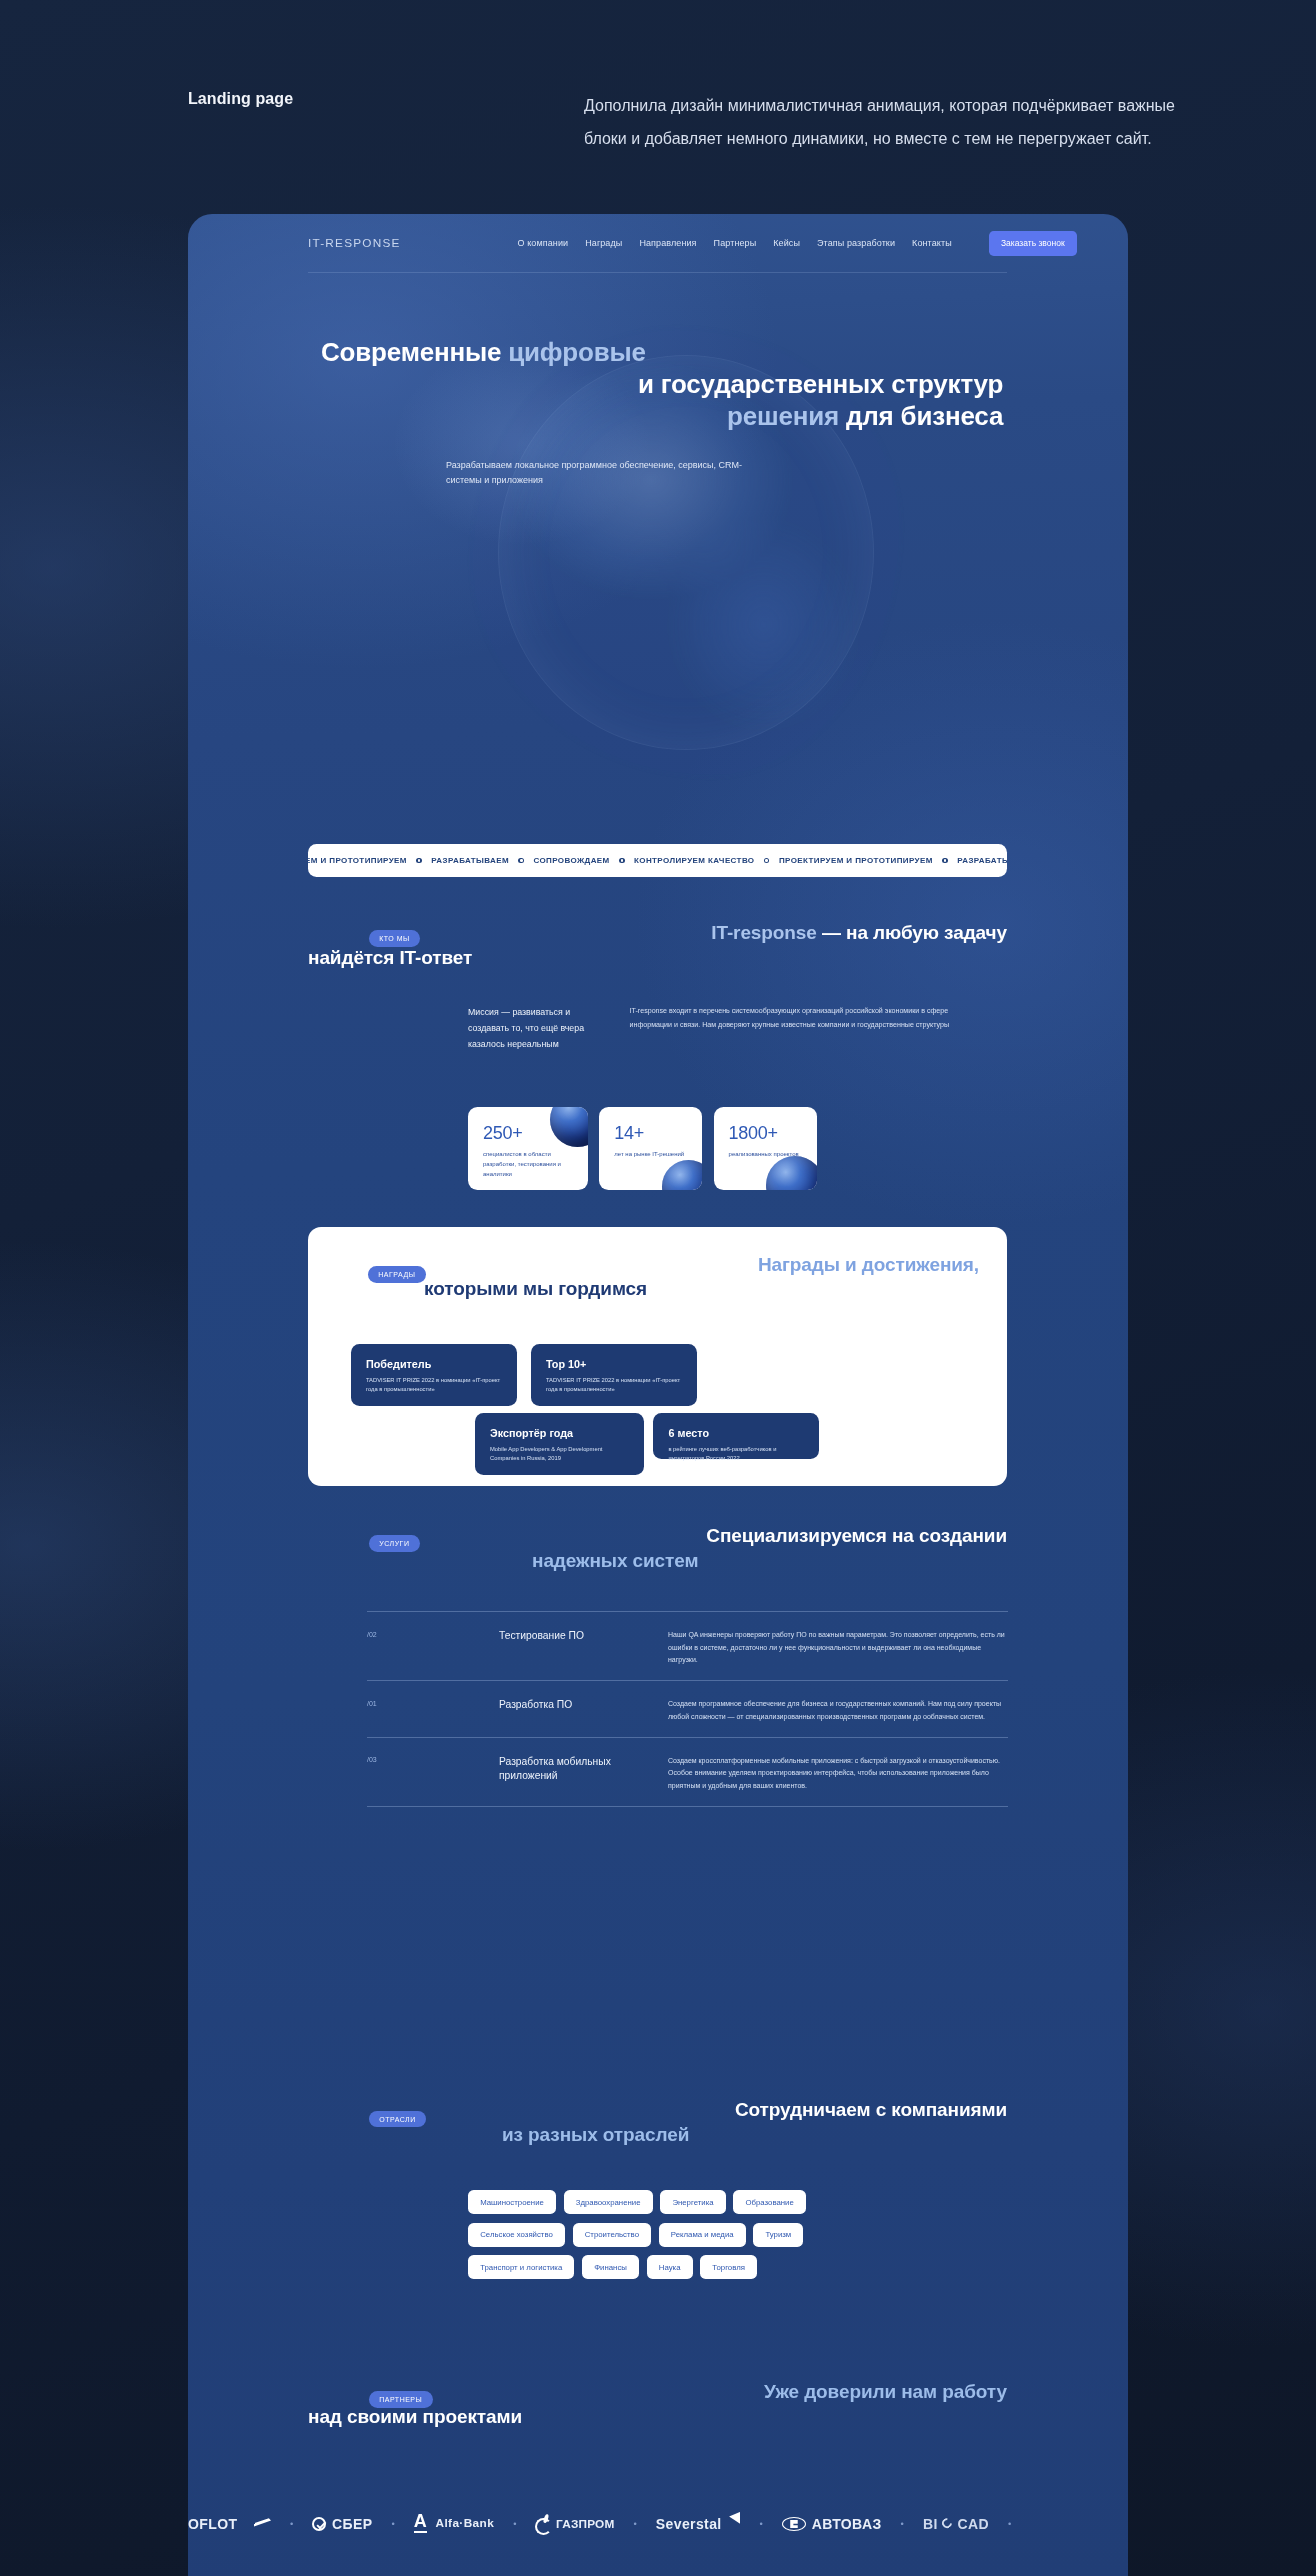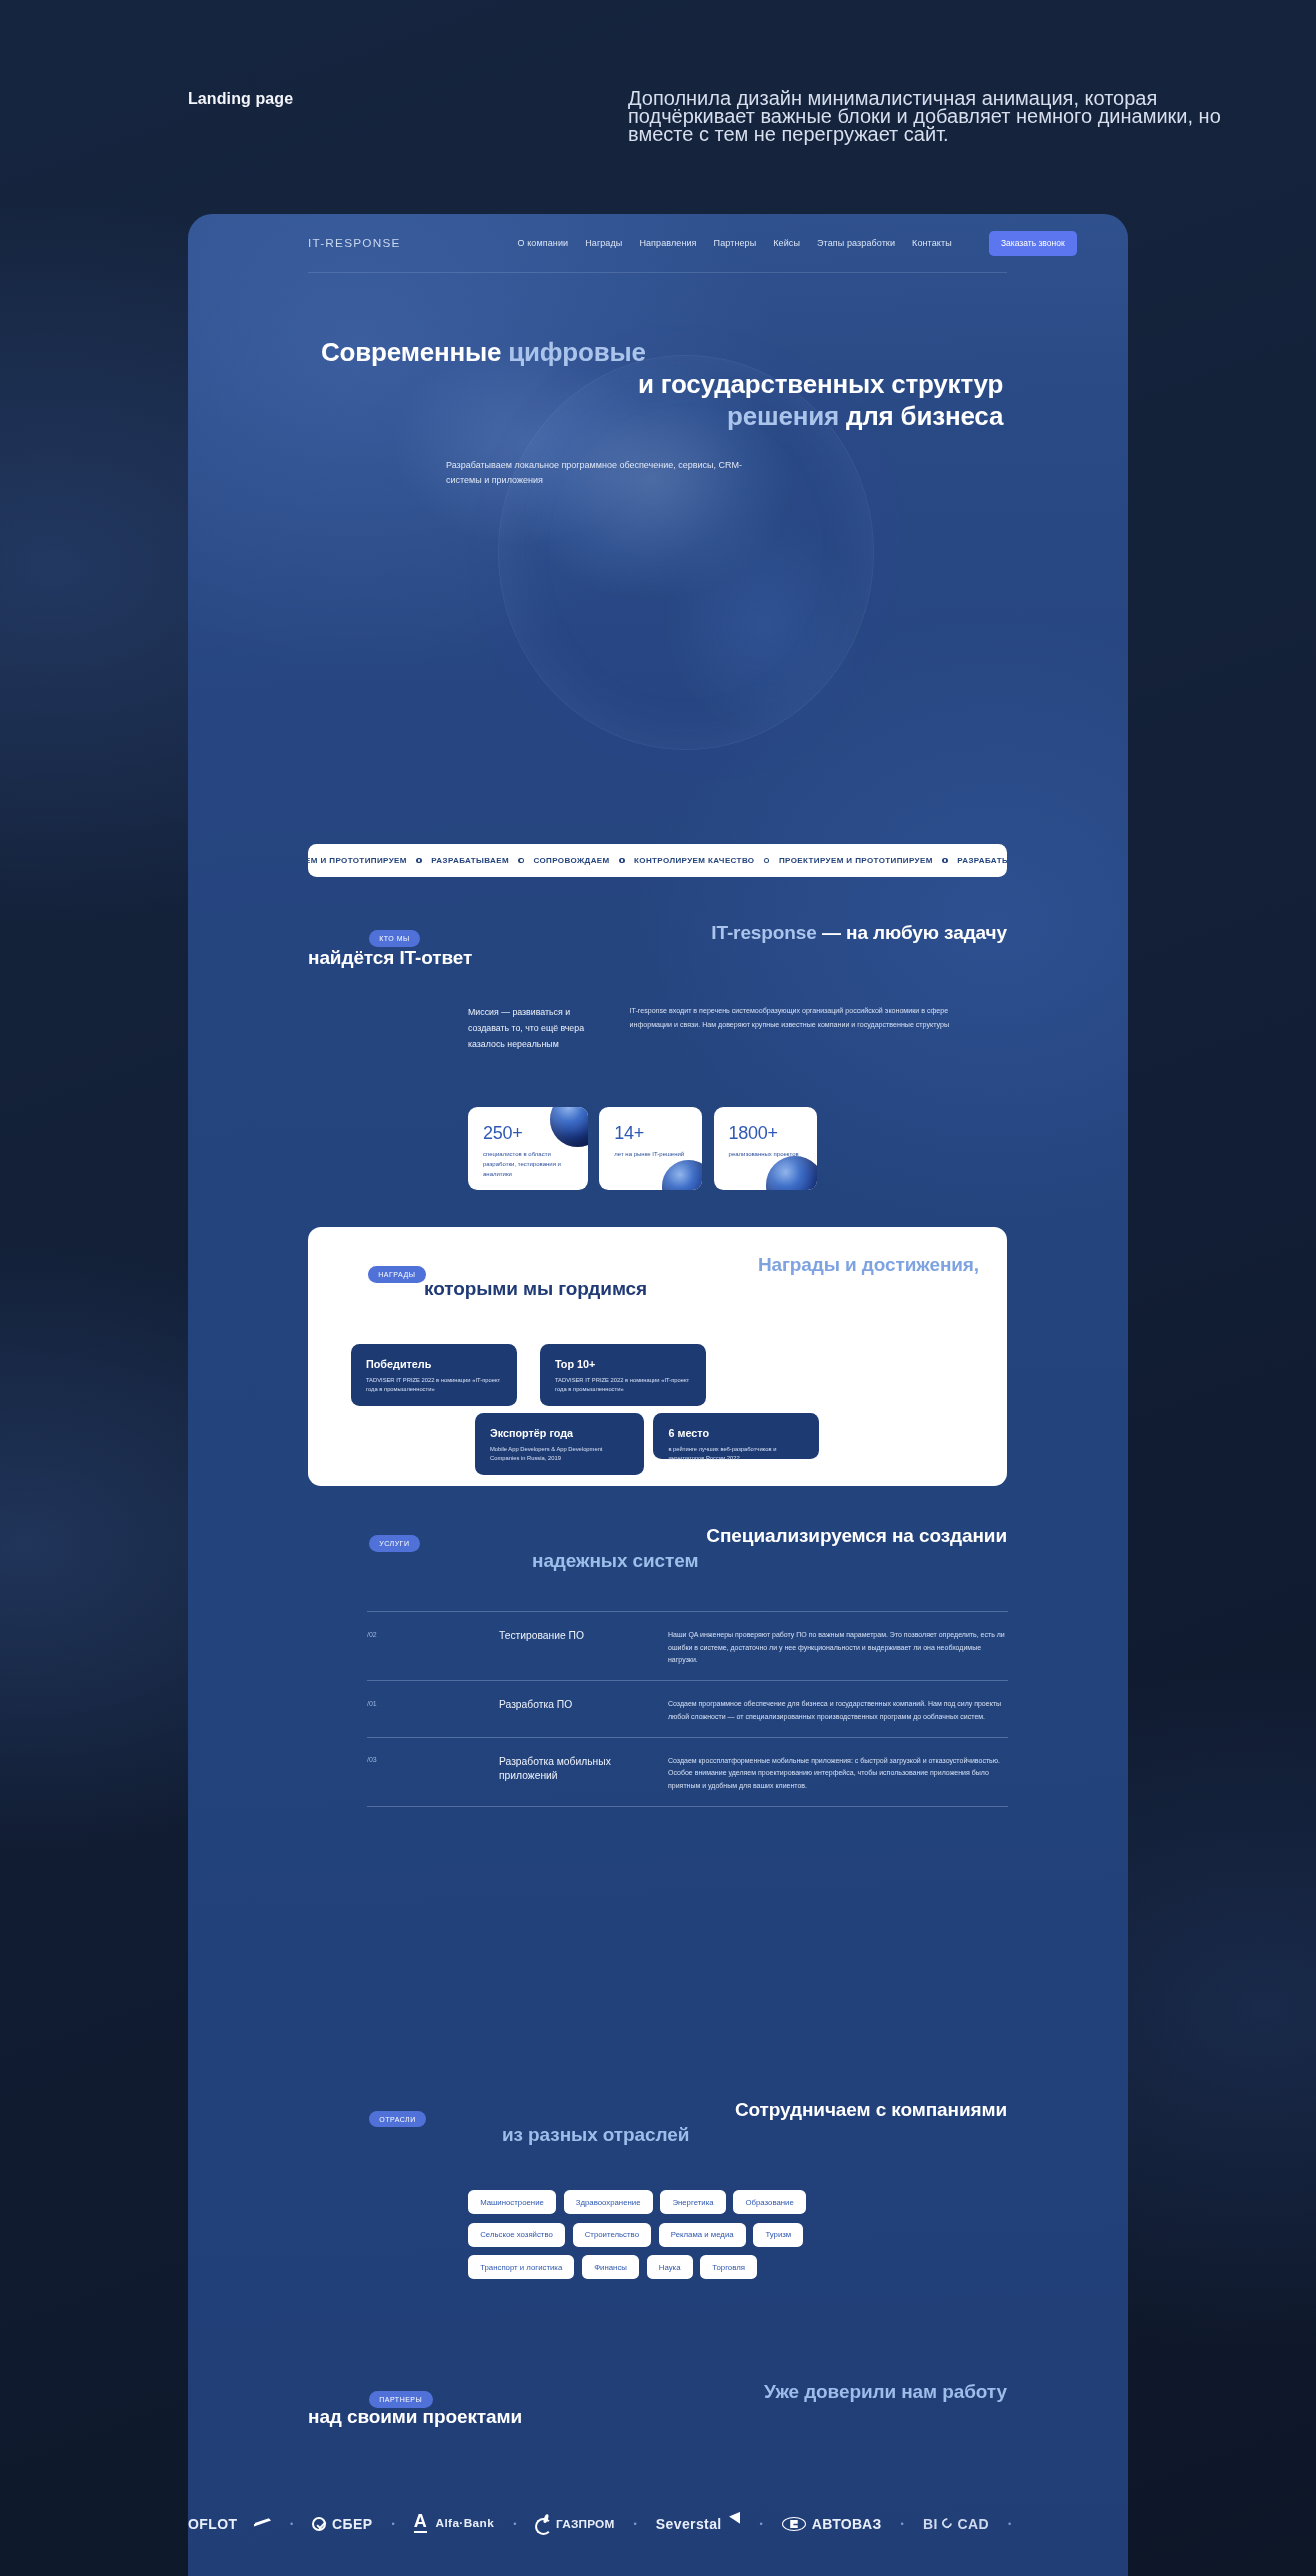--- a/index.html
+++ b/index.html
@@ -17,22 +17,22 @@
     position: relative;
   }
 
   
   .meta-wrap { position:absolute; left:0; top:0; width:1316px; height:216px; }
   .meta-label {
     position:absolute; left:188px; top:90px;
     font-size:16px; font-weight:700; color:#f2f5fa; letter-spacing:0.1px;
   }
   .meta-desc {
-    position:absolute; left:628px; top:89px; width:602px;
-    font-size:20px; line-height:18px; color:#d7dfee; font-weight:400;
+    position:absolute; left:584px; top:89px; width:602px;
+    font-size:16px; line-height:33px; color:#d7dfee; font-weight:400;
   }
 
   
   .page {
     position:absolute; left:188px; top:214px; width:940px; height:2362px;
     border-radius:24.4px 24.4px 0 0;
     overflow:hidden;
     background:
       radial-gradient(658px 489px at 18% 6%, rgba(72,108,178,0.55) 0%, rgba(36,62,120,0) 64%),
       radial-gradient(583px 489px at 86% 30%, rgba(58,96,168,0.40) 0%, rgba(30,54,110,0) 62%),
@@ -173,21 +173,21 @@
   
   .awards {
     position:absolute; left:120px; top:1013px; width:699px; height:259px;
     background:#ffffff; border-radius:13px;
   }
   .aw-badge { position:absolute; left:60px; top:36px; }
   .aw-badge .badge { background:#4f71d8; }
   .aw-title { position:absolute; left:28px; top:26px; width:643px; }
   .aw-title .r { color:#7fa3e0; }
   .aw-title .l { color:#1f3a74; text-align:left; padding-left:88px; }
-  .aw-grid1 { position:absolute; left:43px; top:117px; display:flex; gap:23px; }
+  .aw-grid1 { position:absolute; left:43px; top:117px; display:flex; gap:14px; }
   .aw-grid2 { position:absolute; left:167px; top:186px; display:flex; gap:9.4px; }
   .aw-card {
     background:#1e3a72; border-radius:8.5px; color:#ffffff; padding:14px 15px;
   }
   .aw-card.c1 { width:166px; height:62px; }
   .aw-card.c2 { width:166px; height:62px; }
   .aw-card.c3 { width:169px; height:62px; }
   .aw-card.c4 { width:166px; height:46px; }
   .aw-h { font-size:10.8px; font-weight:700; line-height:13px; }
   .aw-p { margin-top:4.7px; font-size:5.8px; line-height:9px; color:#d4e0f4; }

